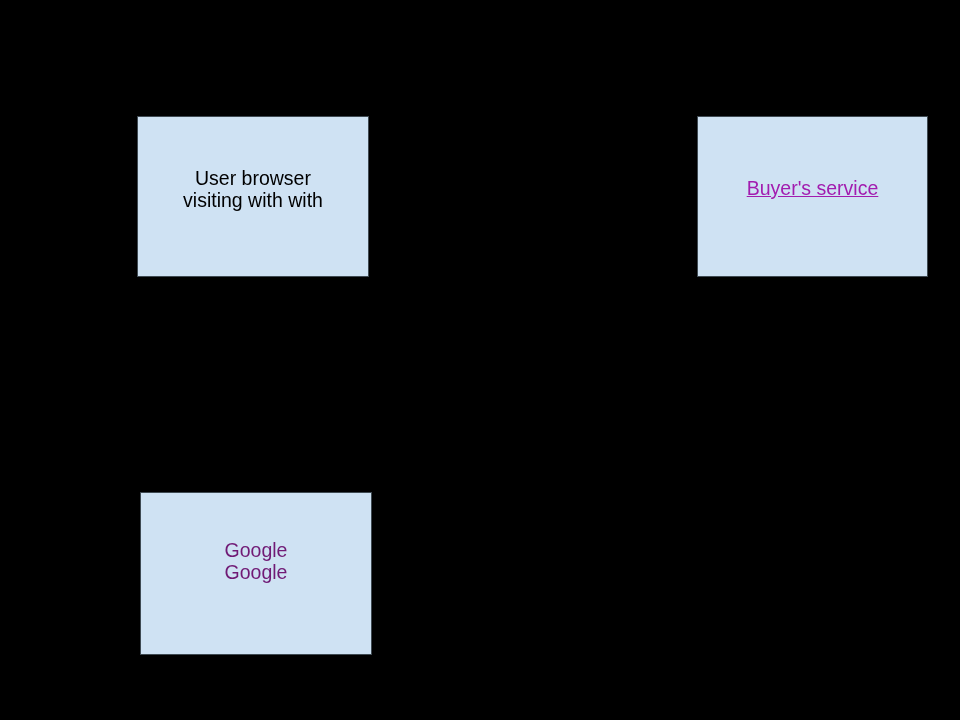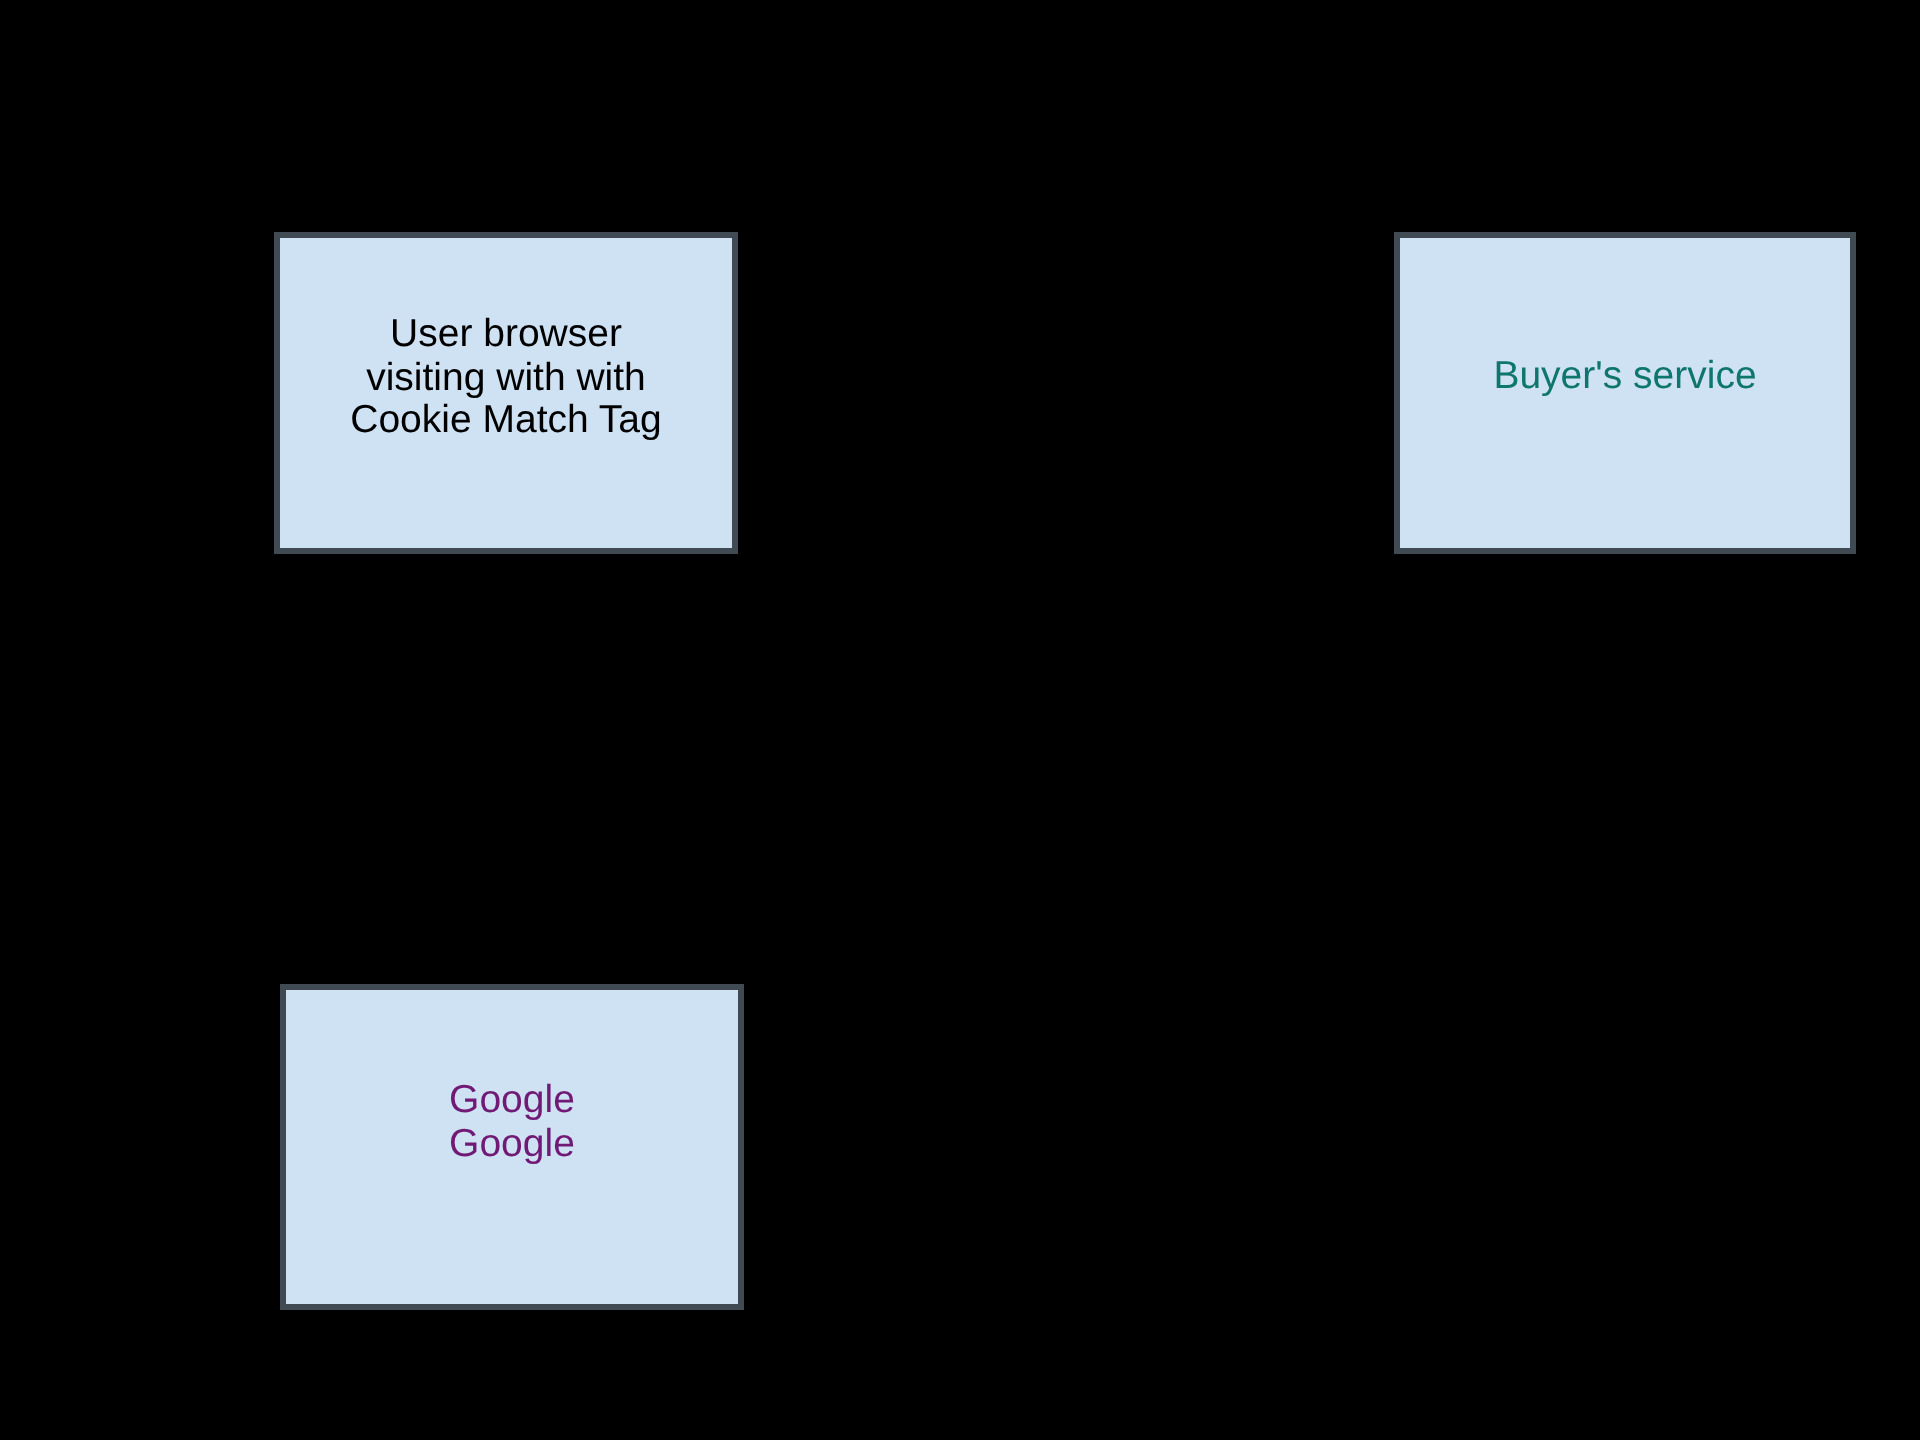--- a/index.html
+++ b/index.html
@@ -16,21 +16,21 @@
   .canvas {
     position: absolute;
     left: 0;
     top: 0;
     width: 960px;
     height: 720px;
   }
   .node {
     position: absolute;
     box-sizing: border-box;
-    border: 3px solid #ec4899;
+    border: 1px solid #ec4899;
     display: flex;
     align-items: center;
     justify-content: center;
   }
   .node-text {
     text-align: center;
     font-size: 19.5px;
     line-height: 21.5px;
     letter-spacing: 0;
   }
@@ -51,25 +51,24 @@
 </style>
 </head>
 <body style="background: rgb(0, 0, 0);">
 
 <div class="canvas">
 
   <div class="node" id="node-user-browser" style="background: rgb(207, 226, 243); border-color: rgb(63, 74, 82); color: rgb(0, 0, 0);">
     <div class="node-text">
       <div>User browser</div>
       <div>visiting with with</div>
-      <div>Cookie Match Tag</div>
     </div>
   </div>
 
-  <div class="node" id="node-buyers-service" style="background: rgb(207, 226, 243); border-color: rgb(63, 74, 82); color: #0f766e;">
+  <div class="node" id="node-buyers-service" style="background: rgb(207, 226, 243); border-color: rgb(63, 74, 82); color: #a21caf; text-decoration: underline;">
     <div class="node-text">
       <div>Buyer's service</div>
     </div>
   </div>
 
   <div class="node" id="node-google-cms" style="background: rgb(207, 226, 243); border-color: rgb(63, 74, 82); color: #701a75;">
     <div class="node-text">
       <div>Google</div>
       <div>Google</div>
     </div>

